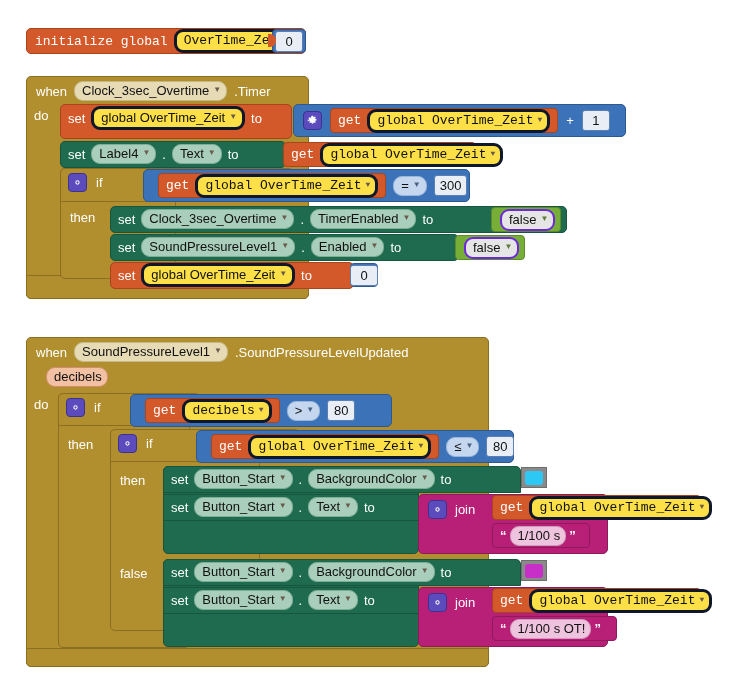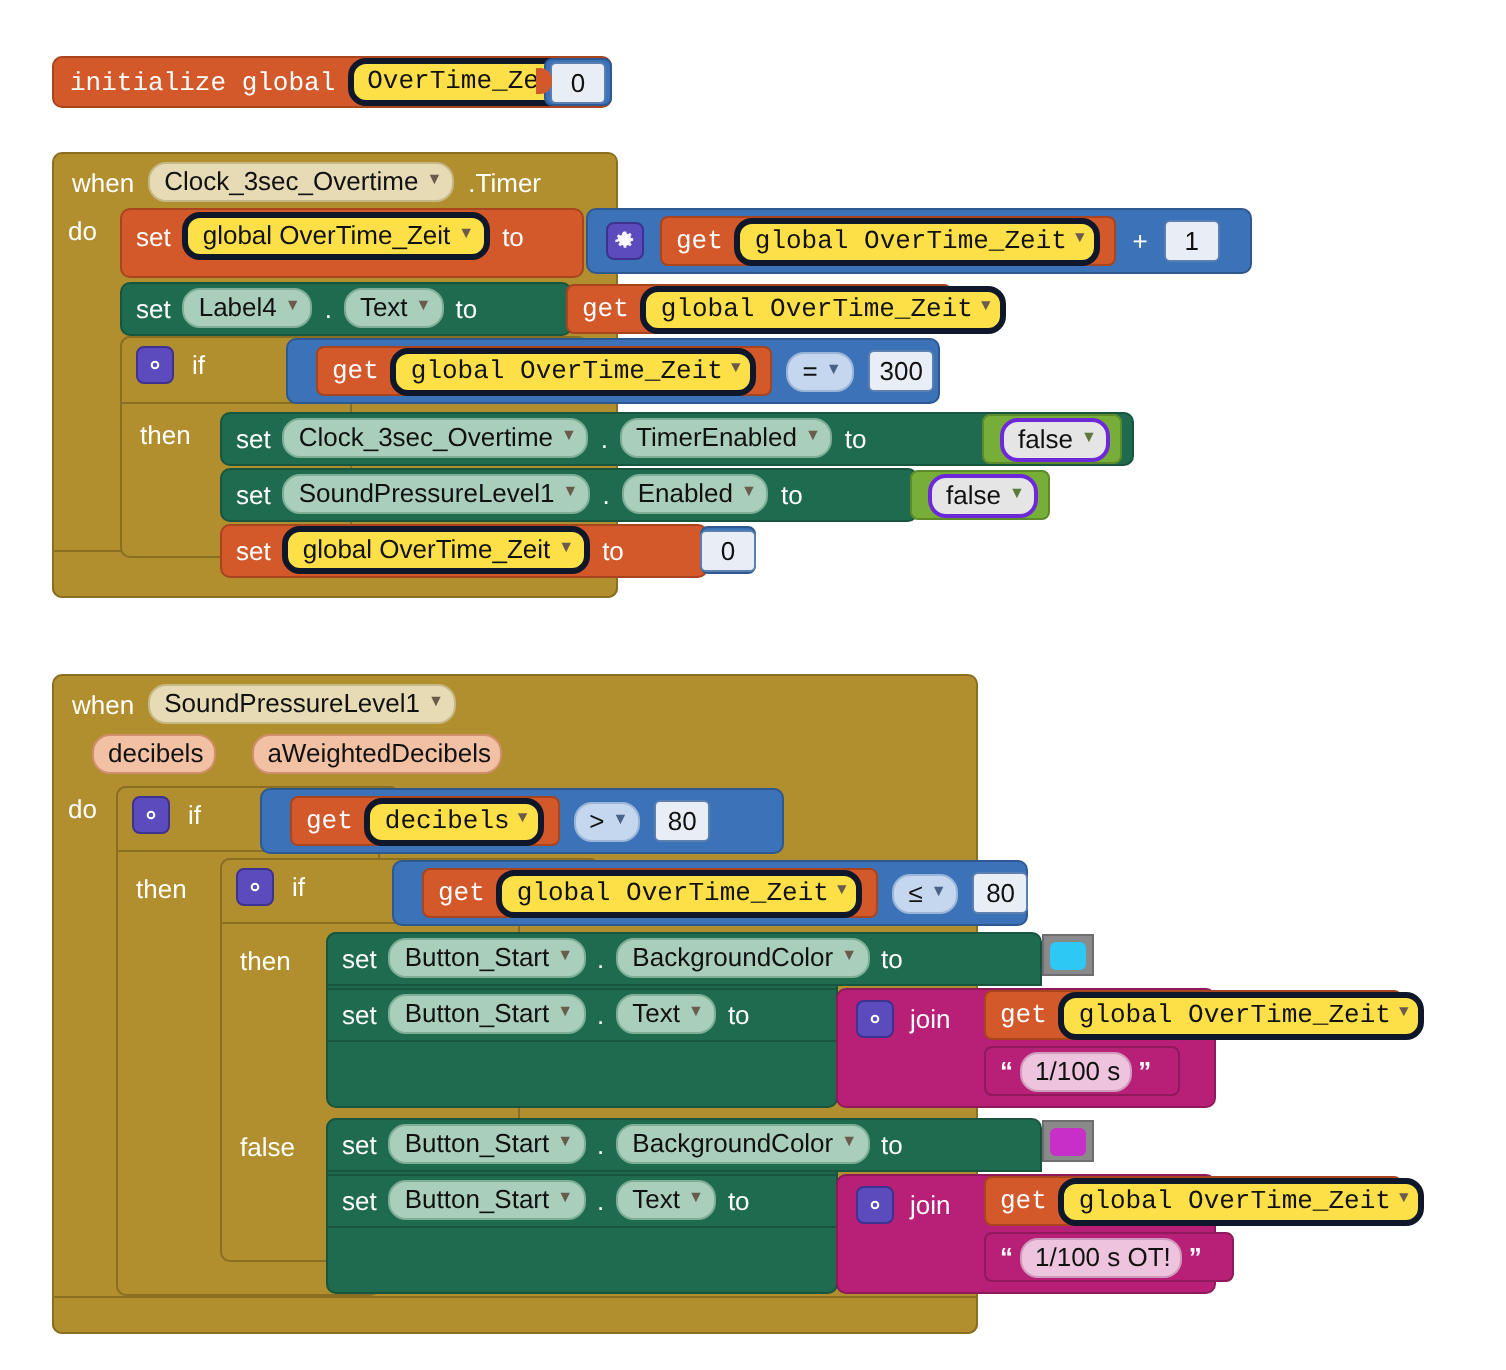--- a/index.html
+++ b/index.html
@@ -236,25 +236,25 @@
 </div>
 
 <div class="blk c-event" style="left:26px;top:337px;width:463px;height:330px;border-radius:5px;"></div>
 
 <div class="blk row" style="left:36px;top:341px;height:22px;gap:7px;">
   <span class="lbl">when</span>
   <span class="pill ev">
     <span>SoundPressureLevel1</span>
       <span class="caret">▼</span>
   </span>
+  <span class="lbl">.SoundPressureLevelUpdated</span>
 </div>
 
 <div class="blk row" style="left:46px;top:367px;height:20px;gap:18px;">
   <span class="pill plain">decibels</span>
-  <span class="pill plain">aWeightedDecibels</span>
 </div>
 
 <span class="blk lbl" style="left:34px;top:397px;">do</span>
 
 <div class="blk c-ctrl" style="left:58px;top:393px;width:132px;height:255px;border-radius:5px;"></div>
 <div class="blk c-ctrl" style="left:58px;top:393px;width:142px;height:33px;border-radius:5px 5px 0 0;"></div>
 <div class="blk row" style="left:66px;top:397px;height:20px;gap:9px;">
   <span class="gear">
     <svg width="11" height="11" viewBox="0 0 24 24">
         <circle cx="12" cy="12" r="3.6" fill="#5b4bbd" stroke="#fff" stroke-width="2.2"></circle>

